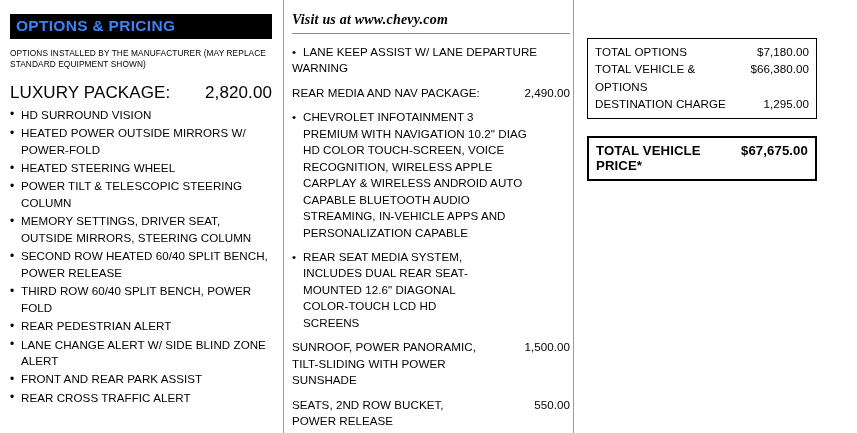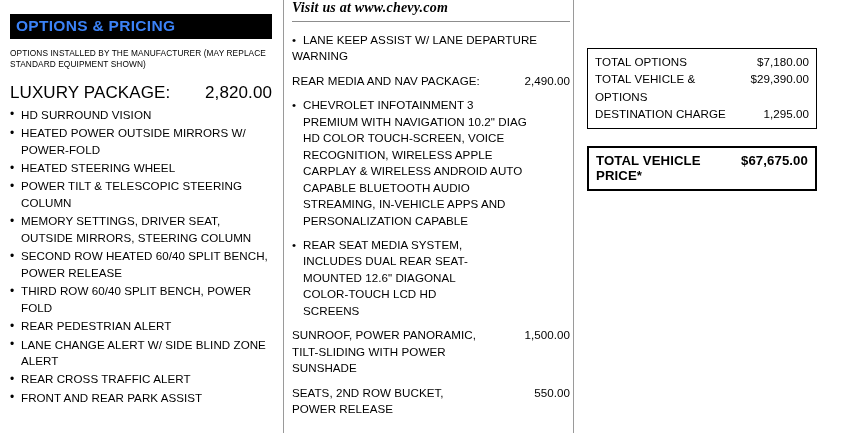--- a/index.html
+++ b/index.html
@@ -84,21 +84,21 @@
     border-left: 1px solid #9a9a9a;
     height: 433px;
   }
   .vrule.r1 { left: 283px; }
   .vrule.r2 { left: 573px; }
 
   
   .col-mid {
     position: absolute;
     left: 292px;
-    top: 0px;
+    top: 12px;
     width: 278px;
     height: 384px;
   }
   .visit-line {
     font-family: "Liberation Serif", serif;
     font-style: italic;
     font-weight: bold;
     font-size: 14px;
     letter-spacing: 0.2px;
     margin: 0 0 5px 0;
@@ -118,21 +118,21 @@
     letter-spacing: 0.05px;
     margin-top: 8px;
   }
   .mid-row .txt { padding-right: 8px; }
   .mid-row .amt { white-space: nowrap; }
 
   
   .col-right {
     position: absolute;
     left: 587px;
-    top: 48px;
+    top: 38px;
     width: 230px;
   }
   .totals-box {
     border: 1px solid #000000;
     padding: 4px 7px 5px 7px;
   }
   .tot-row {
     display: flex;
     justify-content: space-between;
     align-items: baseline;
@@ -172,22 +172,22 @@
     <ul class="feat">
       <li>HD SURROUND VISION</li>
       <li>HEATED POWER OUTSIDE MIRRORS W/ POWER-FOLD</li>
       <li>HEATED STEERING WHEEL</li>
       <li>POWER TILT &amp; TELESCOPIC STEERING COLUMN</li>
       <li>MEMORY SETTINGS, DRIVER SEAT, OUTSIDE MIRRORS, STEERING COLUMN</li>
       <li>SECOND ROW HEATED 60/40 SPLIT BENCH, POWER RELEASE</li>
       <li>THIRD ROW 60/40 SPLIT BENCH, POWER FOLD</li>
       <li>REAR PEDESTRIAN ALERT</li>
       <li>LANE CHANGE ALERT W/ SIDE BLIND ZONE ALERT</li>
+      <li>FRONT AND REAR PARK ASSIST</li>
       <li>REAR CROSS TRAFFIC ALERT</li>
-      <li>FRONT AND REAR PARK ASSIST</li>
     </ul>
   </div>
 
   <div class="vrule r1"></div>
   <div class="vrule r2"></div>
 
   <div class="col-mid">
     <div class="visit-line">Visit us at www.chevy.com</div>
     <hr class="hr-mid">
 
@@ -223,21 +223,21 @@
   </div>
 
   <div class="col-right">
     <div class="totals-box">
       <div class="tot-row">
         <span>TOTAL OPTIONS</span>
         <span class="amt">$7,180.00</span>
       </div>
       <div class="tot-row">
         <span>TOTAL VEHICLE &amp; OPTIONS</span>
-        <span class="amt">$29,390.00</span>
+        <span class="amt">$66,380.00</span>
       </div>
       <div class="tot-row">
         <span>DESTINATION CHARGE</span>
         <span class="amt">1,295.00</span>
       </div>
     </div>
 
     <div class="grand-box">
       <div class="grand-row">
         <span>TOTAL VEHICLE PRICE*</span>

